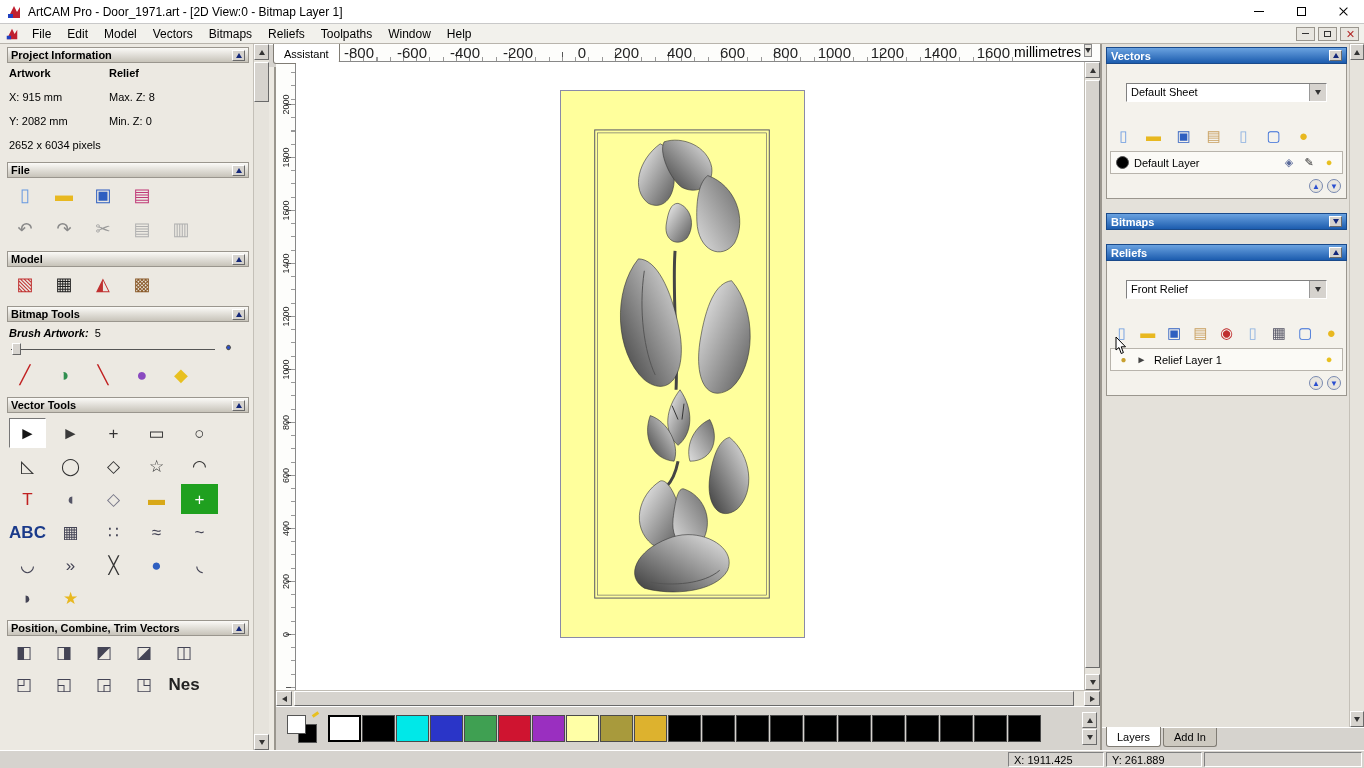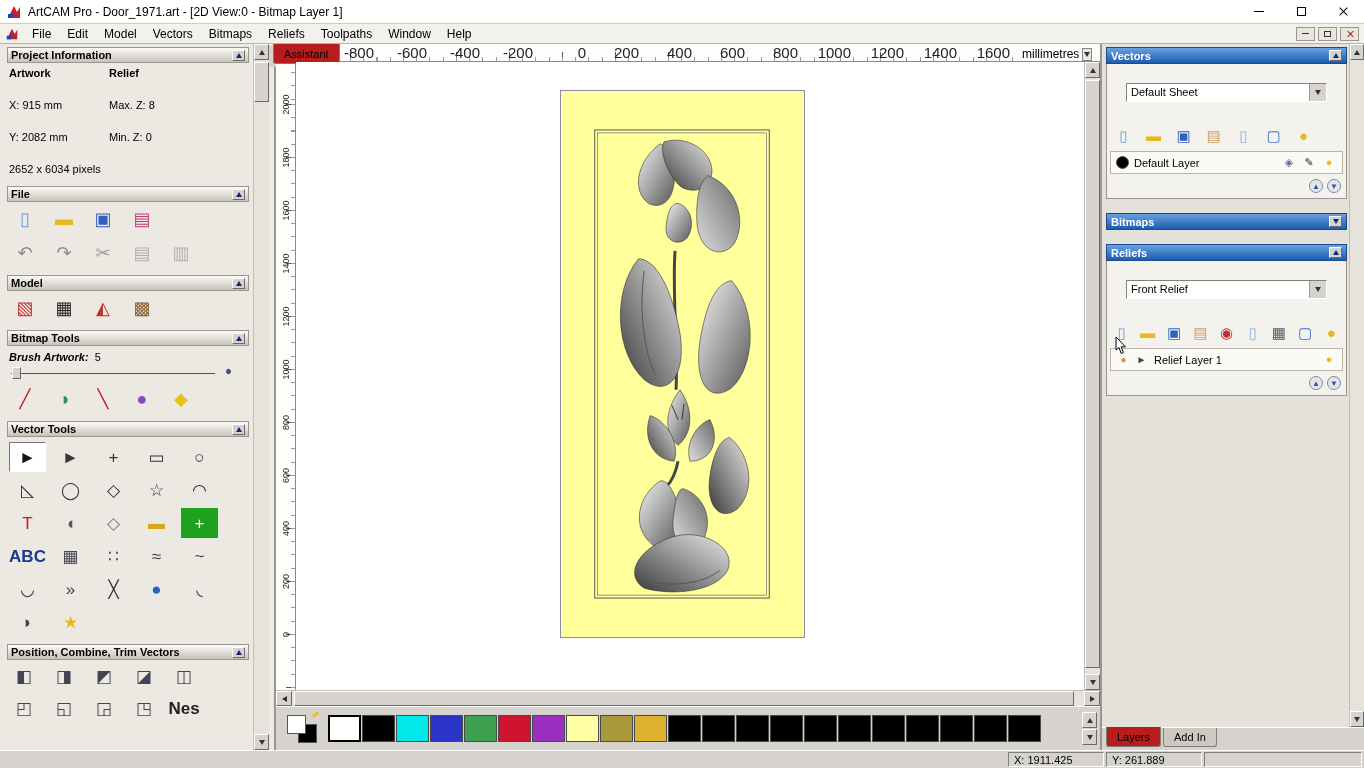--- a/index.html
+++ b/index.html
@@ -45,21 +45,21 @@
   .arr.dn{border-left:3px solid transparent;border-right:3px solid transparent;border-top:5px solid #333}
   .arr.lf{border-top:3px solid transparent;border-bottom:3px solid transparent;border-right:5px solid #333}
   .arr.rt{border-top:3px solid transparent;border-bottom:3px solid transparent;border-left:5px solid #333}
   .ic{width:32px;height:28px;display:flex;align-items:center;justify-content:center;font-size:18px;line-height:1}
   .ic.sm{font-size:8px;font-weight:bold;letter-spacing:0}
 
   
   .left{width:276px;flex:0 0 auto;display:flex;flex-direction:row;background:#ece9e2;border-right:2px solid #9a968e}
   .left-body{flex:1;display:flex;min-height:0}
   .left-content{width:253px;overflow:hidden;padding:0 4px 0 7px}
-  .pi{display:grid;grid-template-columns:100px 1fr;padding:4px 2px 6px 2px;row-gap:20px}
+  .pi{display:grid;grid-template-columns:100px 1fr;padding:4px 2px 6px 2px;row-gap:12px}
   .b{font-weight:bold}
   .icon-row{display:flex;gap:7px;padding:3px 2px}
   .brush-line{display:flex;align-items:baseline;gap:6px;padding:5px 2px 1px 2px}
   .bd-label{font-weight:bold;font-style:italic}
   .slider{position:relative;height:15px;margin:1px 4px 2px 2px}
   .slider .track{position:absolute;left:2px;right:30px;top:8px;height:1px;background:#555}
   .slider .handle{position:absolute;left:3px;top:2px;width:9px;height:12px;background:#d6d3ce;border:1px solid;border-color:#fff #666 #666 #fff}
   .slider .dot{position:absolute;right:14px;top:4px;width:5px;height:5px;background:#2a4fd0;transform:rotate(45deg)}
   .vt-grid{display:grid;grid-template-columns:repeat(5,43px);row-gap:3px;padding:5px 0 2px 2px}
   .vt-grid .ic{width:37px;height:30px;font-size:17px}
@@ -67,38 +67,38 @@
   .pos-row{display:flex;gap:10px;padding:3px 2px}
   .pos-row .ic{width:30px;height:26px;font-size:17px}
   .left-sb{width:16px;display:flex;flex-direction:column;background:#ece9e2;border-left:1px solid #c4c0b8}
   .sb-btn{height:16px;width:100%;background:#d6d3ce;border:1px solid;border-color:#fff #6a6a6a #6a6a6a #fff;
           display:flex;align-items:center;justify-content:center;flex:0 0 auto}
   .sb-track{flex:1;position:relative;background:#e6e3dc}
   .sb-thumb{position:absolute;left:0;right:0;background:#d6d3ce;border:1px solid;border-color:#fff #6a6a6a #6a6a6a #fff}
   .tabs{display:flex;align-items:flex-start;padding-left:4px;background:#d6d3ce;height:23px;border-top:1px solid #fff;flex:0 0 auto}
   .tab{border:1px solid #807c74;border-top:none;padding:3px 10px 3px 10px;background:#cdc9c0;
        border-radius:0 0 3px 3px;margin-right:2px;font-size:11px}
-  .tabs .tab:first-child{background:#b91c1c;position:relative;top:-1px;padding-top:4px}
+  .tabs .tab:first-child{background:#ffffff;position:relative;top:-1px;padding-top:4px}
 
   
   .canvas-col{flex:1;display:flex;flex-direction:column;min-width:0;background:#fff}
   .ctoolbar{height:26px;display:flex;align-items:center;background:#f0efeb;border-bottom:1px solid #c0bcb4;gap:1px;padding-left:8px;flex:0 0 auto}
   .btn3d{font-weight:bold;font-size:13px;padding:1px 8px 1px 2px}
   .tool-ic{width:25px;height:20px;display:flex;align-items:center;justify-content:center;font-size:15px}
   .tslider{width:78px;height:1px;background:#444;margin:0 10px;position:relative}
   .tslider .notch{position:absolute;left:0;top:-3px;width:1px;height:7px;background:#444}
   .smooth-g{font-size:14px;color:#223a66;padding:0 4px}
   .hruler{height:18px;display:flex;border-bottom:1px solid #888;background:#fdfdfb;flex:0 0 auto}
   .corner{width:20px;flex:0 0 auto;border-right:1px solid #bbb}
   .hlabels{flex:1;display:flex;padding-left:25px;overflow:hidden;
     background-image:repeating-linear-gradient(to right,#999 0,#999 1px,transparent 1px,transparent 13.25px),
                      repeating-linear-gradient(to right,#555 0,#555 1px,transparent 1px,transparent 53px);
     background-size:auto 4px,auto 9px;background-position:54px bottom,54px bottom;background-repeat:repeat-x}
   .hlab{width:53px;text-align:right;font-size:15px;color:#222;flex:0 0 auto}
-  .runit{width:78px;display:flex;align-items:flex-end;justify-content:flex-end;font-size:12px;gap:3px;padding-right:8px;flex:0 0 auto}
+  .runit{width:78px;display:flex;align-items:flex-start;justify-content:flex-end;font-size:14px;gap:3px;padding-right:8px;flex:0 0 auto}
   .runit-btn{width:13px;height:13px;border:1px solid #888;background:#e8e6e0;display:flex;align-items:center;justify-content:center}
   .canvas-body{flex:1;display:flex;min-height:0}
   .vruler{width:20px;flex:0 0 auto;border-right:1px solid #888;background:#fdfdfb;display:flex;flex-direction:column;padding-top:16px;
     background-image:repeating-linear-gradient(to bottom,#999 0,#999 1px,transparent 1px,transparent 13.25px),
                      repeating-linear-gradient(to bottom,#555 0,#555 1px,transparent 1px,transparent 53px);
     background-size:4px auto,9px auto;background-position:right 42px,right 42px;background-repeat:repeat-y}
   .vlab{height:53px;display:flex;align-items:center;justify-content:center;font-size:9px;color:#222;transform:rotate(-90deg);flex:0 0 auto}
   .viewport{flex:1;position:relative;background:#fff;overflow:hidden}
   .door{position:absolute;left:264px;top:28px;width:245px;height:548px;background:#ffff9c;border:1px solid #8a8aa8}
   .door svg{position:absolute;left:0;top:0;width:100%;height:100%}

